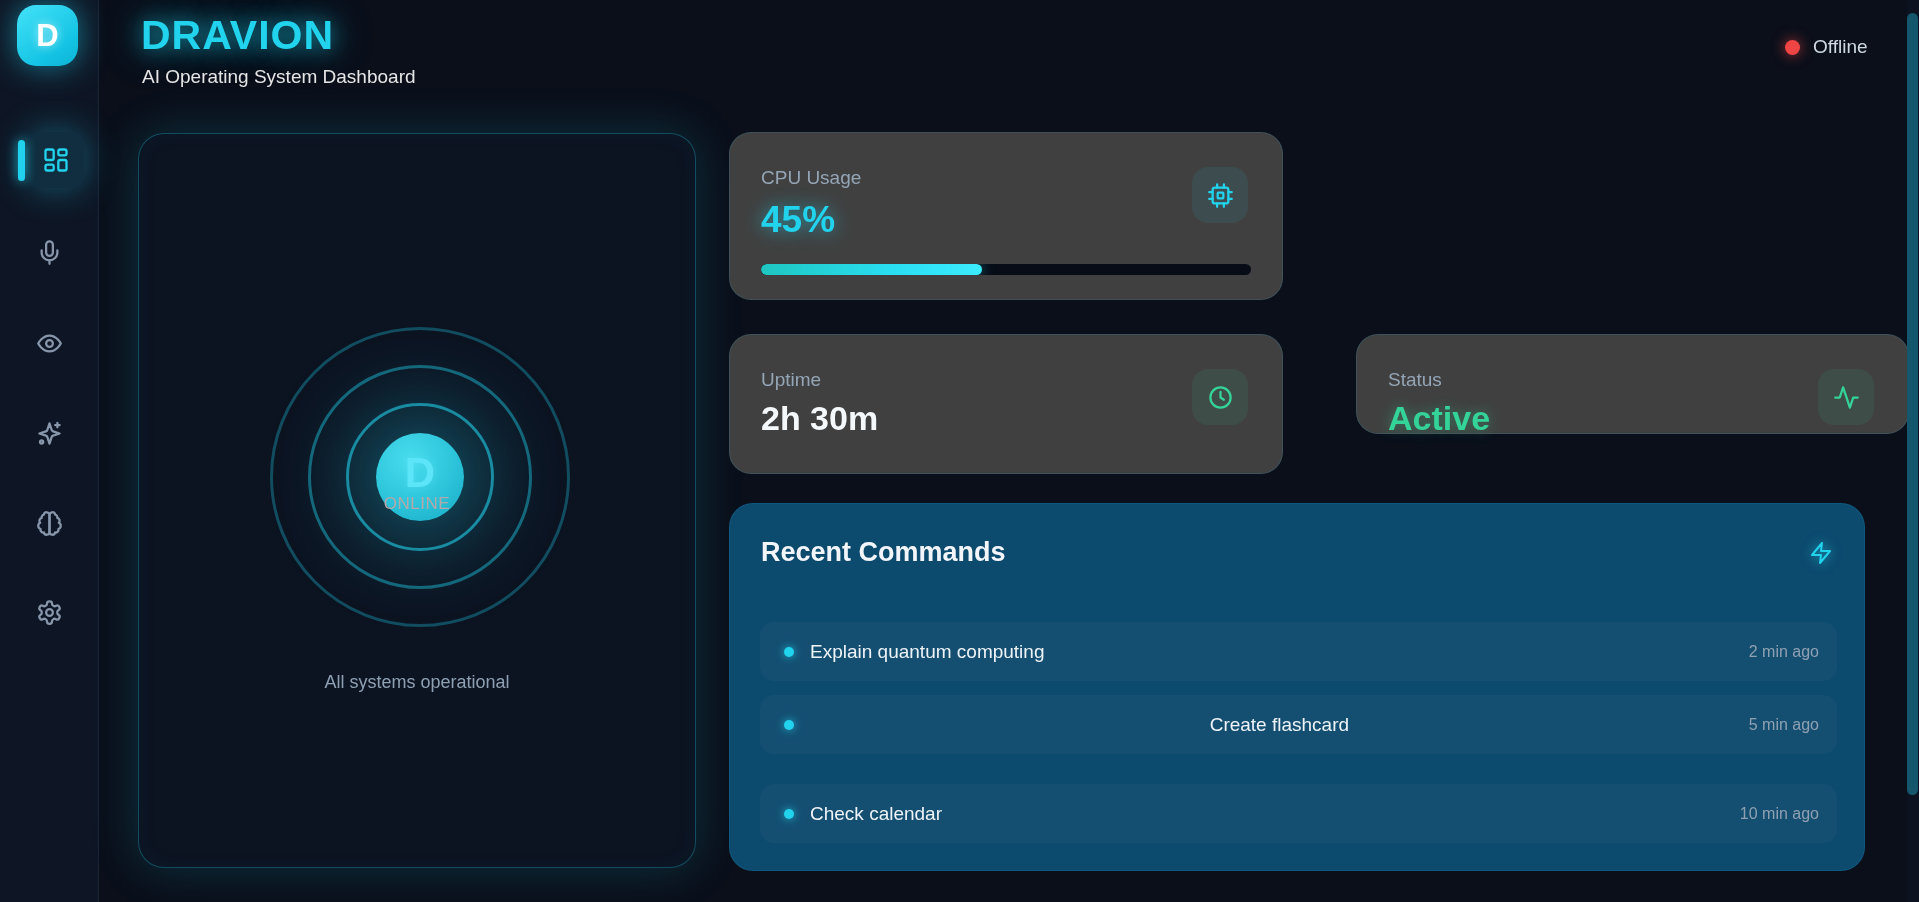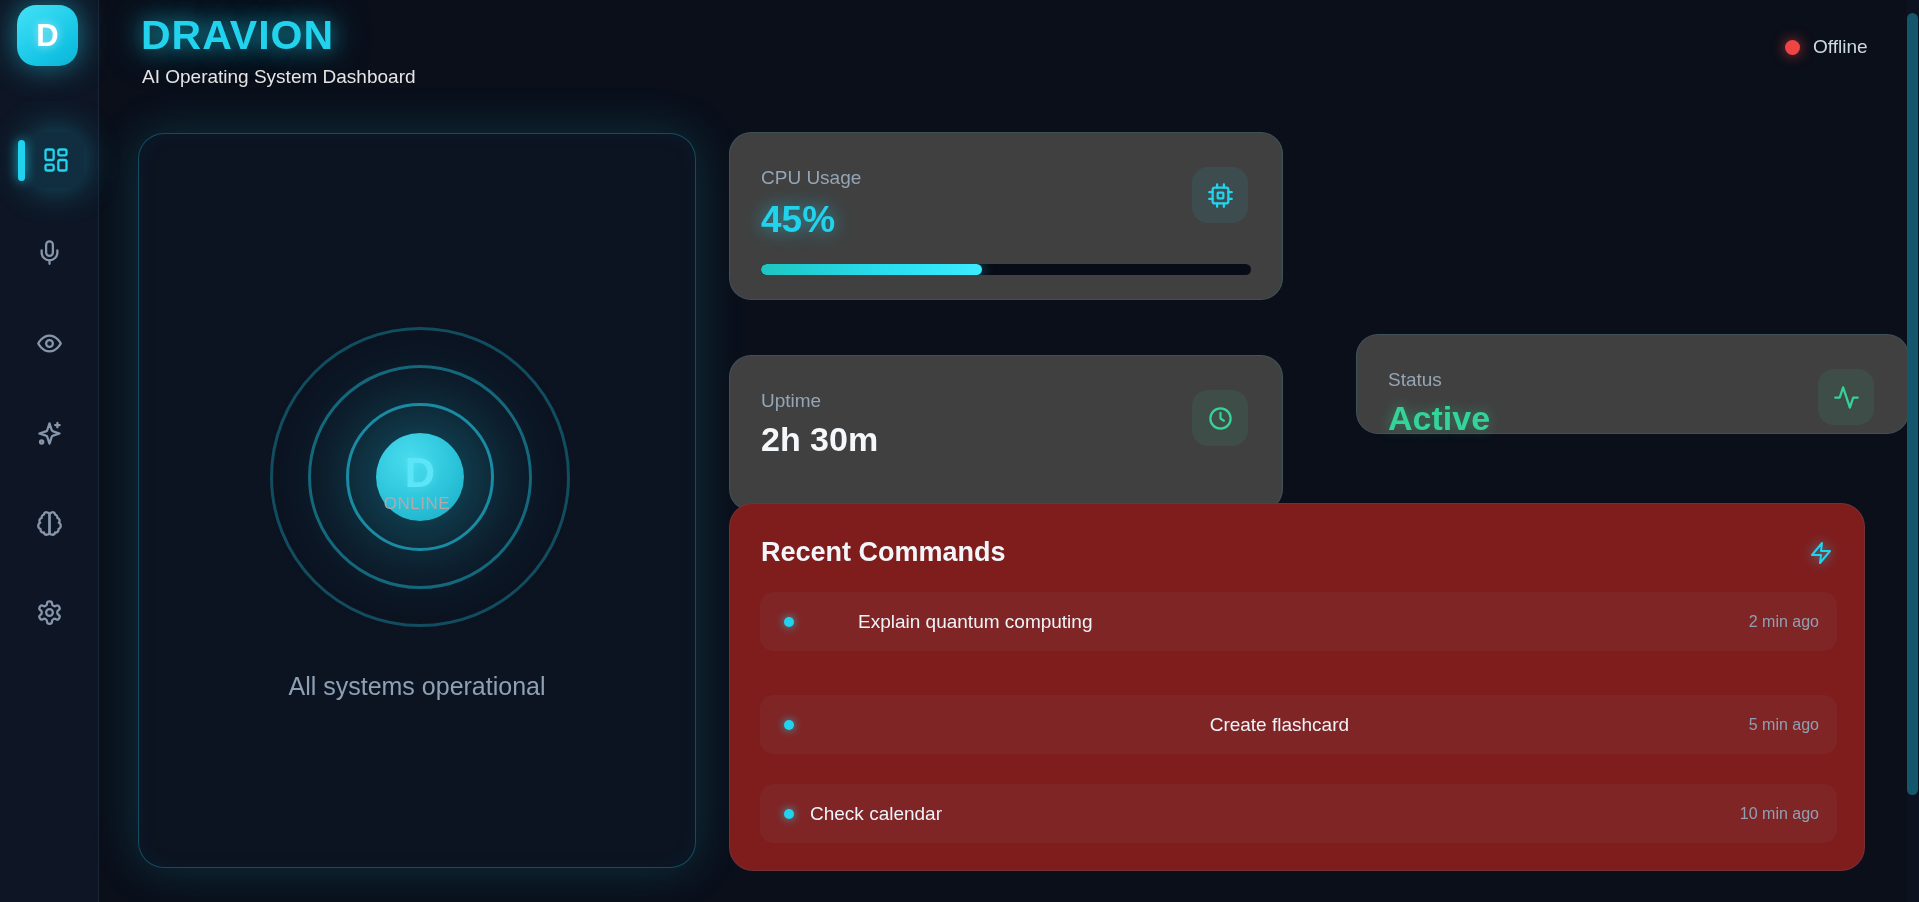--- a/index.html
+++ b/index.html
@@ -83,21 +83,21 @@
   .core-letter {
     font-size:42px; font-weight:800; color:#5ce4f8;
     text-shadow:0 0 8px rgba(92,228,248,.5); margin-top:-8px;
   }
   .core-status {
     position:absolute; left:0; right:0; top:360px; text-align:center;
     font-size:17px; color:#b4a8ab; letter-spacing:.5px;
   }
   .radar-message {
     position:absolute; left:0; right:0; top:538px; text-align:center;
-    font-size:25px; color:#8ea0b3;
+    font-size:18px; color:#8ea0b3;
   }
 
   
   .stat-card {
     position:absolute;
     background:#404040; border:1px solid rgba(56,189,248,.14); border-radius:22px;
   }
   .stat-label { position:absolute; left:31px; top:34px; font-size:19px; color:#94a5b6; }
   .stat-value { position:absolute; left:31px; top:66px; font-size:37px; font-weight:800; }
   .stat-value.cyan  { color:var(--accent,#22d3ee); text-shadow:0 0 18px rgba(34,211,238,.65); }
@@ -116,21 +116,21 @@
   }
   .bar-fill {
     height:100%; border-radius:6px;
     background:linear-gradient(90deg,#1ec6c0 0%, #2adef2 60%, #3cecff 100%);
     box-shadow:0 0 14px rgba(34,211,238,.55);
   }
 
   
   .commands-card {
     position:absolute; left:729px; top:503px; width:1136px; height:368px;
-    background:#7f1d1d; border:1px solid rgba(56,189,248,.12); border-radius:24px;
+    background:#0c4a6e; border:1px solid rgba(56,189,248,.12); border-radius:24px;
   }
   .commands-title { position:absolute; left:31px; top:33px; font-size:27px; font-weight:700; color:#f2f6fa; }
   .commands-zap { position:absolute; right:31px; top:37px; width:24px; height:24px; color:var(--accent,#22d3ee); cursor:pointer; }
   .commands-zap svg { width:24px; height:24px; filter:drop-shadow(0 0 6px rgba(34,211,238,.7)); }
   .cmd-item {
     position:absolute; left:30px; width:1077px; height:59px;
     background:rgba(148,163,184,.06); border-radius:14px;
     display:flex; align-items:center; padding:0 18px 0 24px; cursor:pointer;
   }
   .cmd-dot {
@@ -235,21 +235,21 @@
           <rect x="9.5" y="9.5" width="5" height="5" rx="0.5"></rect>
         <path d="M9 2v3M15 2v3M9 19v3M15 19v3M2 9h3M2 15h3M19 9h3M19 15h3"></path>
       </svg>
     </div>
     <div class="bar">
       <div class="bar-fill" style="width: 45%;"></div>
     </div>
   </section>
 
 
-  <section class="stat-card" style="left:729px; top:334px; width:554px; height:156px;margin-top:21px;">
+  <section class="stat-card" style="left:729px; top:334px; width:554px; height:140px;">
     <div class="stat-label">Uptime</div>
     <div class="stat-value white" style="top:64px; font-size:34px;">2h 30m</div>
     <div class="icon-tile green">
       <svg viewBox="0 0 24 24" fill="none" stroke="currentColor" stroke-width="2" stroke-linecap="round" stroke-linejoin="round">
         <circle cx="12" cy="12" r="9"></circle>
           <path d="M12 7v5l3 2"></path>
       </svg>
     </div>
   </section>
 
@@ -264,21 +264,21 @@
   </section>
 
   <section class="commands-card">
     <h2 class="commands-title">Recent Commands</h2>
     <div class="commands-zap">
       <svg viewBox="0 0 24 24" fill="none" stroke="currentColor" stroke-width="2" stroke-linecap="round" stroke-linejoin="round">
         <path d="M13 2 3 14h9l-1 8 10-12h-9l1-8z"></path>
       </svg>
     </div>
 
-    <div class="cmd-item" style="top:88px;gap:48px;">
+    <div class="cmd-item" style="top:118px;">
       <span class="cmd-dot"></span>
       <span class="cmd-text">Explain quantum computing</span>
       <span class="cmd-time">2 min ago</span>
     </div>
     <div class="cmd-item" style="top:191px;text-align:center;">
       <span class="cmd-dot"></span>
       <span class="cmd-text">Create flashcard</span>
       <span class="cmd-time">5 min ago</span>
     </div>
     <div class="cmd-item" style="top:280px;">

